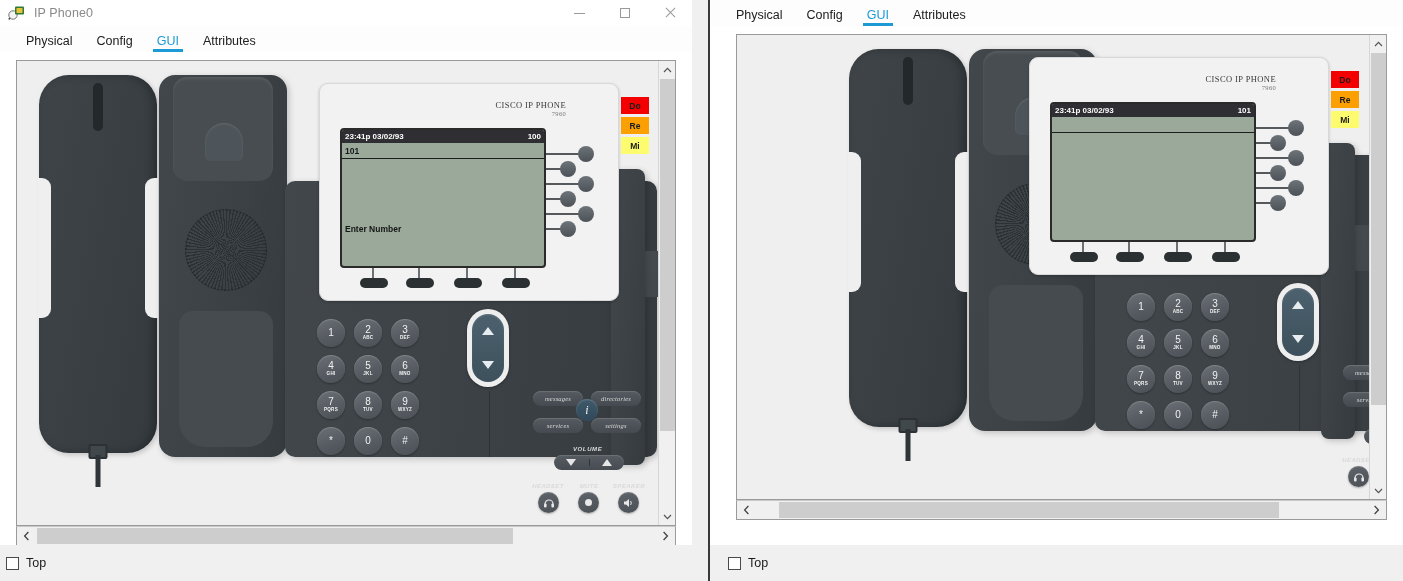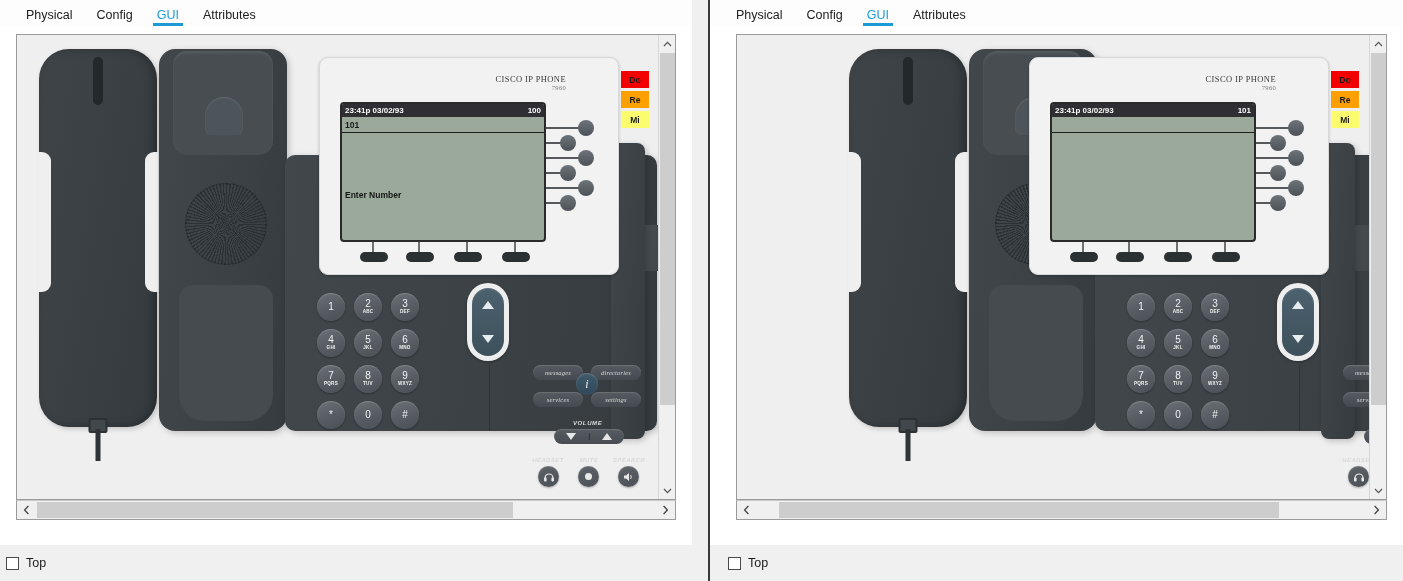--- a/index.html
+++ b/index.html
@@ -270,20 +270,42 @@
     position: absolute; background: linear-gradient(95deg,#4a5055,#3b4145); border-radius: 6px;
   }
 </style>
 </head>
 <body>
 
 <div class="desktop">
 
   <div class="window left">
 
+    <div class="titlebar">
+      <span class="app-icon">
+        <svg width="18" height="16" viewBox="0 0 18 16">
+          <circle cx="5" cy="10" r="4.2" fill="#f4f4f4" stroke="#777" stroke-width="1"></circle>
+          <rect x="7" y="1.5" width="9" height="8" rx="1" fill="#2f7a33"></rect>
+          <rect x="8.5" y="3" width="6" height="5" rx=".6" fill="#e8c33a"></rect>
+          <path d="M2 13 L0.8 14.6" stroke="#555" stroke-width="1.6"></path>
+        </svg>
+      </span>
+      <span class="title-text">IP Phone0</span>
+      <div class="win-controls">
+        <div class="win-btn">
+            <i class="gl-min"></i>
+          </div>
+        <div class="win-btn">
+            <i class="gl-max"></i>
+          </div>
+        <div class="win-btn">
+            <i class="gl-close"></i>
+          </div>
+      </div>
+    </div>
 
     <div class="tabstrip">
       <div class="tab">Physical</div>
       <div class="tab">Config</div>
       <div class="tab active">GUI</div>
       <div class="tab">Attributes</div>
     </div>
 
     <div class="card">
       <div class="viewport-frame">
@@ -314,21 +336,21 @@
               <span class="b1">CISCO IP PHONE</span>
               <span class="b2">7960</span>
             </div>
 
             <div class="lcd" style="left:20px; top:44px; width:206px; height:140px;">
               <div class="lcd-head">
                 <span>23:41p 03/02/93</span>
                 <span>100</span>
               </div>
               <div class="lcd-line">101</div>
-              <div class="lcd-prompt" style="bottom:40px;">Enter Number</div>
+              <div class="lcd-prompt" style="bottom:32px;">Enter Number</div>
             </div>
 
             <div>
               <div class="lineconn" style="left:226px; top:69px; width:34px;"></div>
               <div class="linebtn" style="left:258px; top:62px; width:16px; height:16px;"></div>
               <div class="lineconn" style="left:226px; top:84px; width:18px;"></div>
               <div class="linebtn" style="left:240px; top:77px; width:16px; height:16px;"></div>
               <div class="lineconn" style="left:226px; top:99px; width:34px;"></div>
               <div class="linebtn" style="left:258px; top:92px; width:16px; height:16px;"></div>
               <div class="lineconn" style="left:226px; top:114px; width:18px;"></div>

